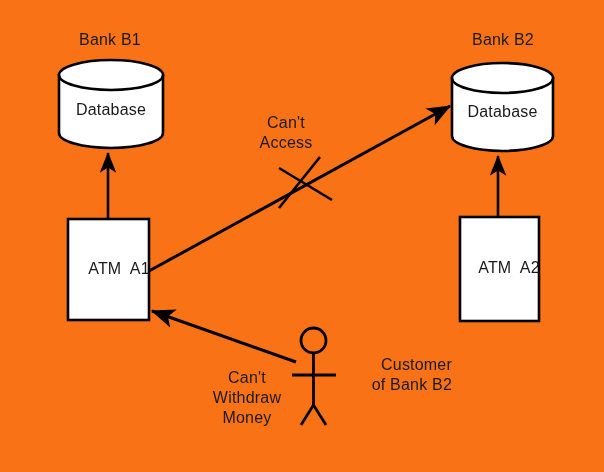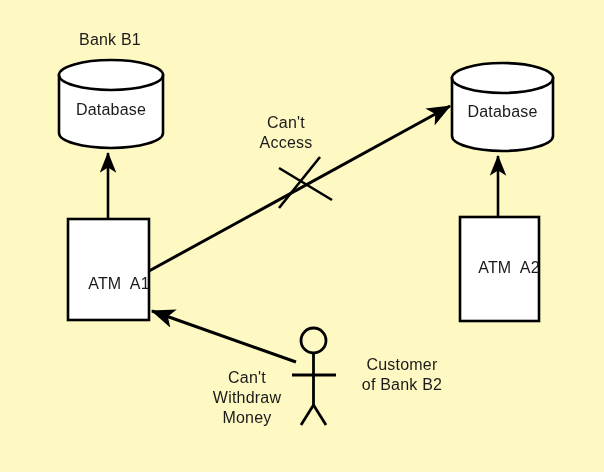--- a/index.html
+++ b/index.html
@@ -4,21 +4,21 @@
 <style>
   html, body {
     margin: 0;
     padding: 0;
     background: #ffffff;
   }
   #canvas {
     position: relative;
     width: 604px;
     height: 472px;
-    background: #fef9c3;
+    background: #f97316;
     overflow: hidden;
     font-family: "Liberation Sans", sans-serif;
   }
   #diagram-svg {
     position: absolute;
     left: 0;
     top: 0;
     width: 604px;
     height: 472px;
   }
@@ -29,25 +29,25 @@
     font-size: 16px;
     line-height: 20px;
     white-space: pre;
     text-align: center;
     letter-spacing: 0.2px;
   }
   .lbl-bank-b1 { left: 60px;  top: 30px;  width: 100px; }
   .lbl-bank-b2 { left: 450px; top: 30px;  width: 106px; }
   .lbl-db1     { left: 59px;  top: 100px; width: 104px; }
   .lbl-db2     { left: 452px; top: 102px; width: 101px; }
-  .lbl-atm1    { left: 68px;  top: 259px; width: 102px; margin-top: 15px;  }
+  .lbl-atm1    { left: 68px;  top: 259px; width: 102px;  }
   .lbl-atm2    { left: 460px; top: 258px; width: 98px;  }
   .lbl-cant-access   { left: 248px; top: 113px; width: 76px; }
   .lbl-cant-withdraw { left: 196px; top: 368px; width: 102px; }
-  .lbl-customer      { left: 352px; top: 355px; width: 100px; text-align: center; }
+  .lbl-customer      { left: 352px; top: 355px; width: 100px; text-align: right; }
 </style>
 </head>
 <body>
 
 <div id="canvas">
 
   <svg id="diagram-svg" viewBox="0 0 604 472">
     <defs>
       <marker id="arrowhead" markerWidth="9" markerHeight="9" refX="7.6" refY="3.2" orient="auto" markerUnits="strokeWidth">
         <path d="M0,0 L8,3.2 L0,6.4 L2.0,3.2 Z" fill="#000000"></path>
@@ -85,20 +85,21 @@
       <circle cx="313.5" cy="340.5" r="12.5"></circle>
       <line x1="313.5" y1="353" x2="313.5" y2="405"></line>
       <line x1="292" y1="375" x2="336" y2="375"></line>
       <line x1="313.5" y1="405" x2="301" y2="425"></line>
       <line x1="313.5" y1="405" x2="326" y2="425"></line>
     </g>
   </svg>
 
   <div class="lbl lbl-bank-b1">Bank B1</div>
 
+  <div class="lbl lbl-bank-b2">Bank B2</div>
 
   <div class="lbl lbl-db1">Database</div>
 
   <div class="lbl lbl-db2">Database</div>
 
   <div class="lbl lbl-atm1">ATM  A1</div>
 
   <div class="lbl lbl-atm2">ATM  A2</div>
 
   <div class="lbl lbl-cant-access">Can't

